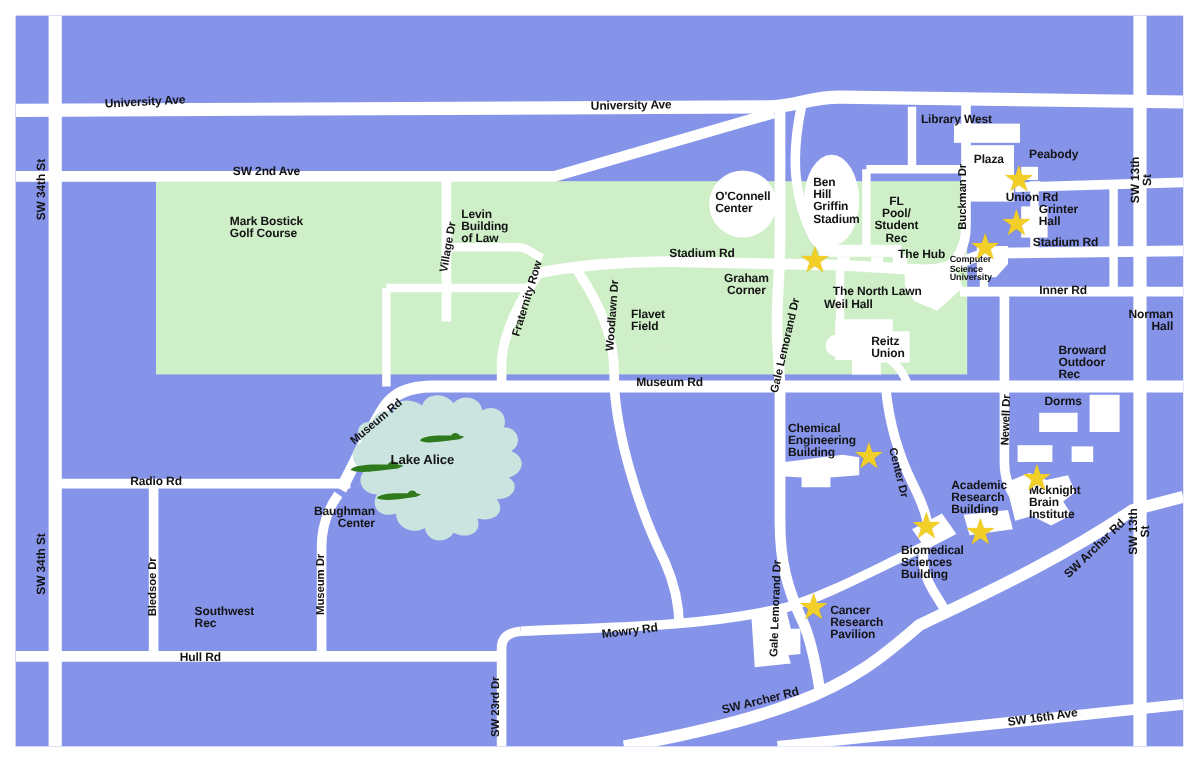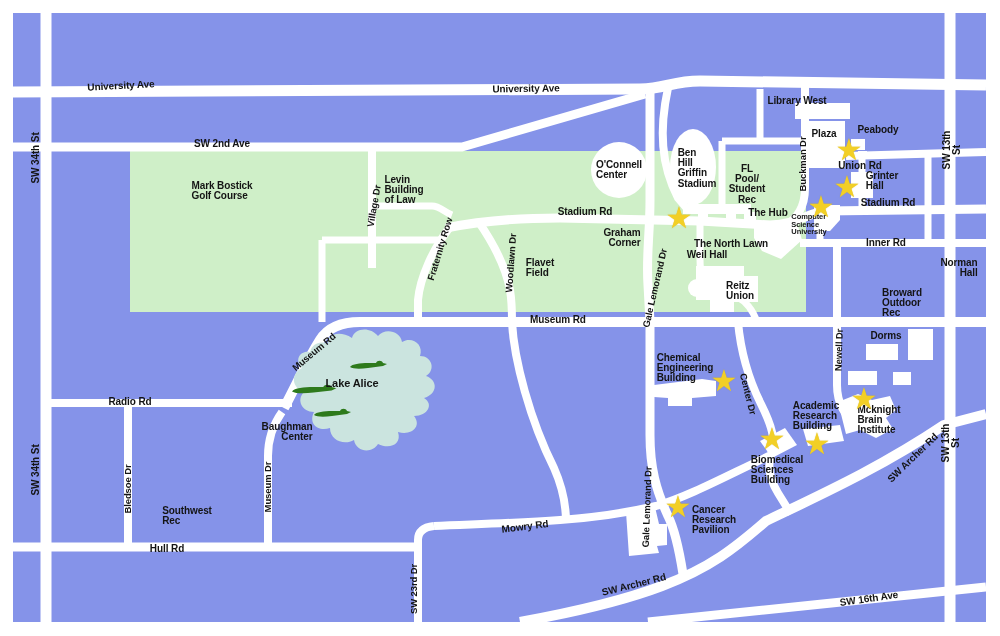--- a/index.html
+++ b/index.html
@@ -125,21 +125,21 @@
 Center</div>
       <div class="map-label" style="left: 697px; top: 168px; font-size: 10px; text-align: left; color: rgb(20, 20, 20); transform: translate(-50%, -50%) rotate(0deg);">Ben
 Hill
 Griffin
 Stadium</div>
       <div class="map-label" style="left: 747px; top: 184px; font-size: 10px; text-align: center; color: rgb(20, 20, 20); transform: translate(-50%, -50%) rotate(0deg);">FL
 Pool/
 Student
 Rec</div>
       <div class="map-label" style="left: 585px; top: 212px; font-size: 10px; text-align: center; color: rgb(20, 20, 20); transform: translate(-50%, -50%) rotate(0deg);">Stadium Rd</div>
-      <div class="map-label" style="left: 622px; top: 238px; font-size: 10px; text-align: right; color: rgb(20, 20, 20); transform: translate(-50%, -50%) rotate(0deg);">Graham
+      <div class="map-label" style="left: 622px; top: 238px; font-size: 10px; text-align: center; color: rgb(20, 20, 20); transform: translate(-50%, -50%) rotate(0deg);">Graham
 Corner</div>
       <div class="map-label" style="left: 768px; top: 213px; font-size: 10px; text-align: center; color: rgb(20, 20, 20); transform: translate(-50%, -50%) rotate(0deg);">The Hub</div>
       <div class="map-label" style="left: 809px; top: 224px; font-size: 7.5px; text-align: left; color: rgb(20, 20, 20); transform: translate(-50%, -50%) rotate(0deg);">Computer
 Science
 University</div>
       <div class="map-label" style="left: 707px; top: 227px; font-size: 10px; text-align: center; color: rgb(20, 20, 20); transform: translate(-50%, -50%) rotate(0deg); margin-top: 28px;">Weil Hall</div>
       <div class="map-label" style="left: 731px; top: 244px; font-size: 10px; text-align: center; color: rgb(20, 20, 20); transform: translate(-50%, -50%) rotate(0deg);">The North Lawn</div>
       <div class="map-label" style="left: 797px; top: 101px; font-size: 10px; text-align: center; color: rgb(20, 20, 20); transform: translate(-50%, -50%) rotate(0deg);">Library West</div>
       <div class="map-label" style="left: 824px; top: 134px; font-size: 10px; text-align: center; color: rgb(20, 20, 20); transform: translate(-50%, -50%) rotate(0deg);">Plaza</div>
       <div class="map-label" style="left: 878px; top: 130px; font-size: 10px; text-align: center; color: rgb(20, 20, 20); transform: translate(-50%, -50%) rotate(0deg);">Peabody</div>

